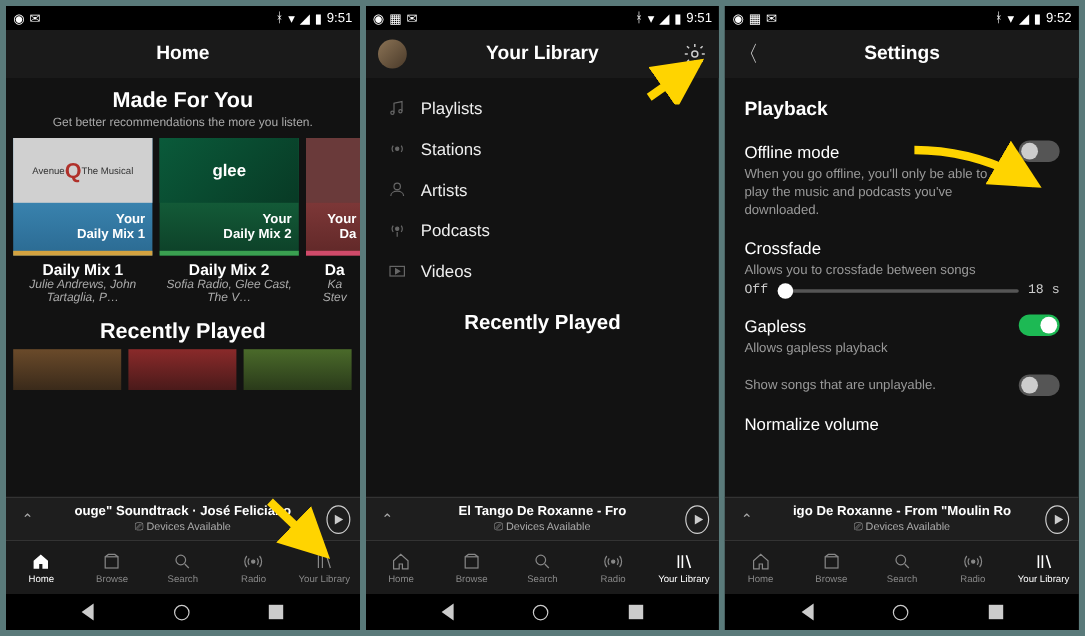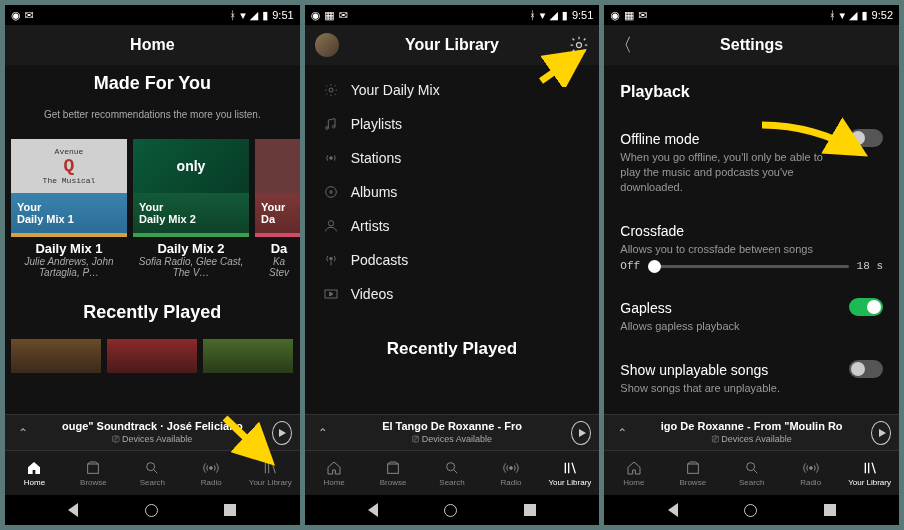--- a/index.html
+++ b/index.html
@@ -52,21 +52,21 @@
     position: absolute;
     right: 10px;
     display: flex;
     align-items: center;
   }
   .avatar {
     width: 24px; height: 24px; border-radius: 50%;
     background: linear-gradient(135deg,#8b7355,#4a3a2a);
   }
   .gear-icon, .back-icon { color: #ccc; }
-  .content { flex: 1; overflow: hidden; display: flex; flex-direction: column; gap: 12px; }
+  .content { flex: 1; overflow: hidden; display: flex; flex-direction: column; }
   
   .section-title { text-align: center; font-size: 18px; font-weight: 700; margin-top: 8px; }
   .section-sub { text-align: center; font-size: 10px; color: #aaa; margin: 2px 18px 6px; line-height: 1.3; }
   .cards-row { display: flex; gap: 6px; padding: 0 6px; }
   .card {
     flex: 0 0 auto;
     width: 116px;
     display: flex;
     flex-direction: column;
   }
@@ -78,31 +78,32 @@
     flex-direction: column;
     justify-content: flex-end;
   }
   .card-img.mix1 { background: linear-gradient(#4aa0d0,#2b6a92); }
   .card-img.mix2 { background: linear-gradient(#1a7a4a,#0d4028); }
   .card-img.mix3 { background: linear-gradient(#a04a4a,#602828); }
   .cover1 {
     background: #d0d0d0;
     width: 100%; height: 55px;
     display:flex; align-items:center; justify-content:center;
-    font-size:8px; color:#333; flex-direction:column;font-family:Liberation Mono, monospace;
+    font-size:8px; color:#333; flex-direction:row;
   }
   .cover2 {
     background: linear-gradient(135deg,#0a5a3a,#083a25);
     width: 100%; height: 55px;
     display:flex; align-items:center; justify-content:center;
     font-size:14px; color:#fff; font-weight:bold;
   }
   .mix-label {
     font-size: 11px; font-weight: 700; padding: 8px 6px;
     background: rgba(0,0,0,0.0);
+    text-align: right;
   }
   .mix-bar { height: 4px; }
   .mix-bar.b1 { background: #d4a340; }
   .mix-bar.b2 { background: #3aa050; }
   .mix-bar.b3 { background: #d04a6a; }
   .card-title { font-size: 13px; font-weight: 700; text-align: center; margin-top: 4px; }
   .card-sub { font-size: 10px; color: #aaa; text-align: center; margin: 0 2px; overflow:hidden;font-style:italic; }
   .recent-row { display: flex; gap: 6px; padding: 4px 6px 0; }
   .thumb { width: 90px; height: 34px; background: #3a2a1a; }
   .thumb.t1 { background: linear-gradient(#6a4a2a,#3a2a1a); }
@@ -268,21 +269,21 @@
           <div class="mix-label" style="white-space:pre-line;">Your
 Daily Mix 1</div>
           <div class="mix-bar b1"></div>
         </div>
         <div class="card-title">Daily Mix 1</div>
         <div class="card-sub">Julie Andrews, John Tartaglia, P…</div>
       </div>
       <div class="card">
         <div class="card-img mix2">
           <div class="cover2">
-              <span>only</span>
+              <span>glee</span>
             </div>
           <div class="mix-label" style="white-space:pre-line;">Your
 Daily Mix 2</div>
           <div class="mix-bar b2"></div>
         </div>
         <div class="card-title">Daily Mix 2</div>
         <div class="card-sub">Sofia Radio, Glee Cast, The V…</div>
       </div>
       <div class="card" style="width:48px;overflow:hidden;">
         <div class="card-img mix3">
@@ -402,53 +403,35 @@
             <path d="M12 2v3M12 19v3M4.2 4.2l2.1 2.1M17.7 17.7l2.1 2.1M2 12h3M19 12h3M4.2 19.8l2.1-2.1M17.7 6.3l2.1-2.1"></path>
           </svg>
       </span>
     </div>
   </div>
   <div class="content">
     <div class="lib-list">
       <div class="lib-item">
         <span class="lib-icon">
             <svg width="16" height="16" viewBox="0 0 24 24" fill="none" stroke="currentColor" stroke-width="1.5">
-              <circle cx="12" cy="12" r="3"></circle>
-              <path d="M12 3v2M12 19v2M3 12h2M19 12h2M5 5l1.5 1.5M17.5 17.5L19 19M5 19l1.5-1.5M17.5 6.5L19 5"></path>
-            </svg>
-          </span>
-        <span>Your Daily Mix</span>
-      </div>
-      <div class="lib-item">
-        <span class="lib-icon">
-            <svg width="16" height="16" viewBox="0 0 24 24" fill="none" stroke="currentColor" stroke-width="1.5">
               <path d="M8 18V6l10-2v12"></path>
               <circle cx="6" cy="18" r="2"></circle>
               <circle cx="16" cy="16" r="2"></circle>
             </svg>
           </span>
         <span>Playlists</span>
       </div>
       <div class="lib-item">
         <span class="lib-icon">
             <svg width="16" height="16" viewBox="0 0 24 24" fill="none" stroke="currentColor" stroke-width="1.5">
               <circle cx="12" cy="12" r="2" fill="currentColor"></circle>
               <path d="M7 8a7 7 0 000 8M17 8a7 7 0 010 8"></path>
             </svg>
           </span>
         <span>Stations</span>
-      </div>
-      <div class="lib-item">
-        <span class="lib-icon">
-            <svg width="16" height="16" viewBox="0 0 24 24" fill="none" stroke="currentColor" stroke-width="1.5">
-              <circle cx="12" cy="12" r="8"></circle>
-              <circle cx="12" cy="12" r="2"></circle>
-            </svg>
-          </span>
-        <span>Albums</span>
       </div>
       <div class="lib-item">
         <span class="lib-icon">
             <svg width="16" height="16" viewBox="0 0 24 24" fill="none" stroke="currentColor" stroke-width="1.5">
               <circle cx="12" cy="8" r="4"></circle>
               <path d="M4 20c0-4 4-6 8-6s8 2 8 6"></path>
             </svg>
           </span>
         <span>Artists</span>
       </div>
@@ -587,21 +570,20 @@
       </div>
     </div>
 
     <div class="set-item">
       <div class="set-label">Gapless</div>
       <div class="set-desc">Allows gapless playback</div>
       <div class="toggle on"></div>
     </div>
 
     <div class="set-item">
-      <div class="set-label">Show unplayable songs</div>
       <div class="set-desc">Show songs that are unplayable.</div>
       <div class="toggle"></div>
     </div>
 
     <div class="set-item">
       <div class="set-label">Normalize volume</div>
     </div>
   </div>
   <div class="now-playing">
     <div class="np-side">⌃</div>

